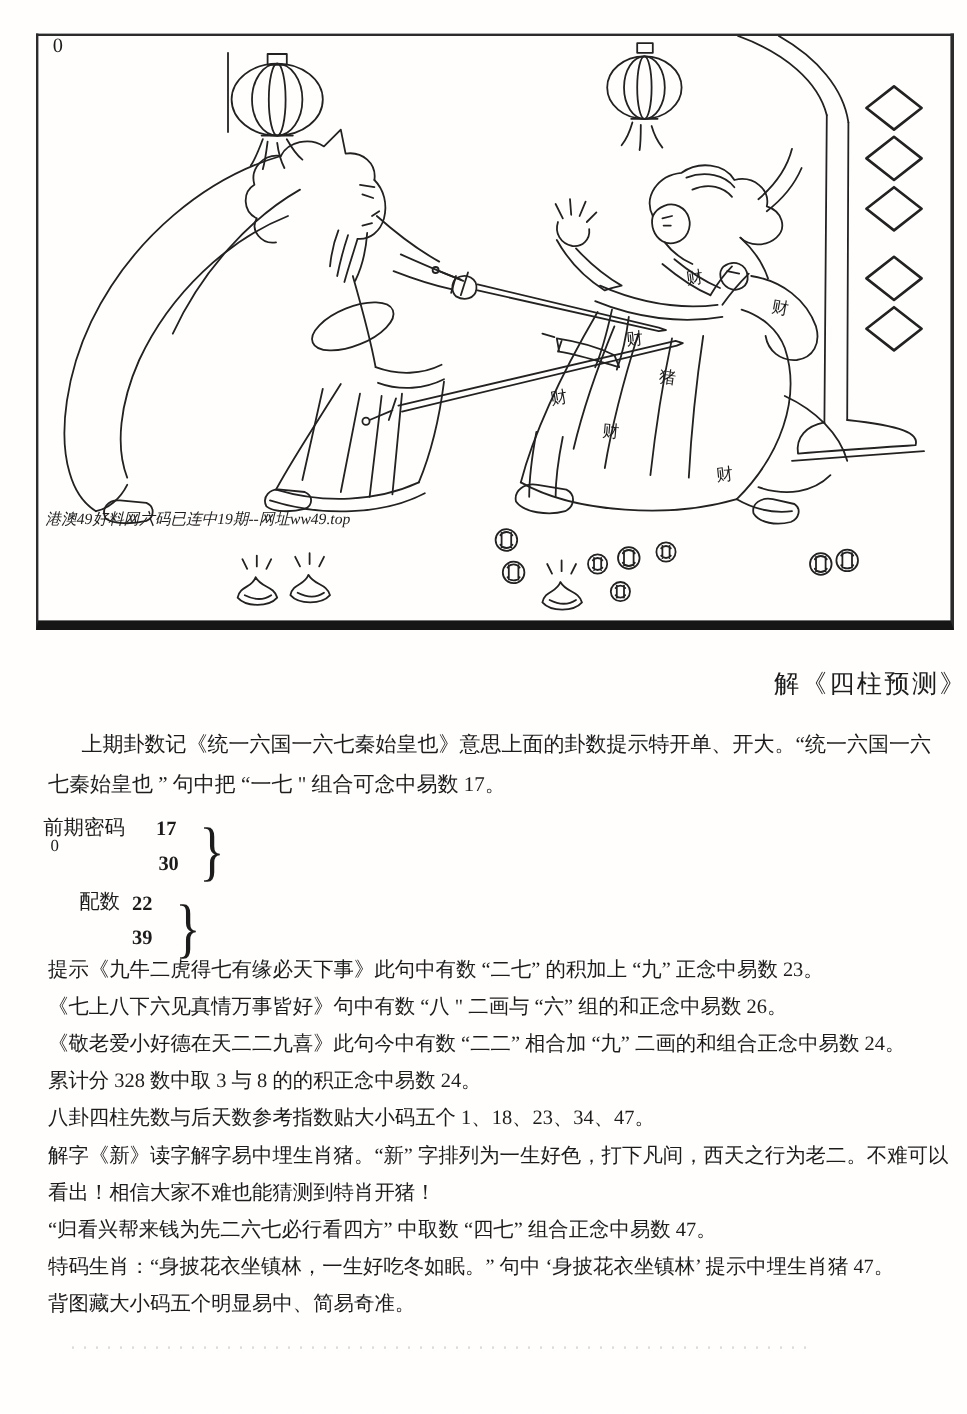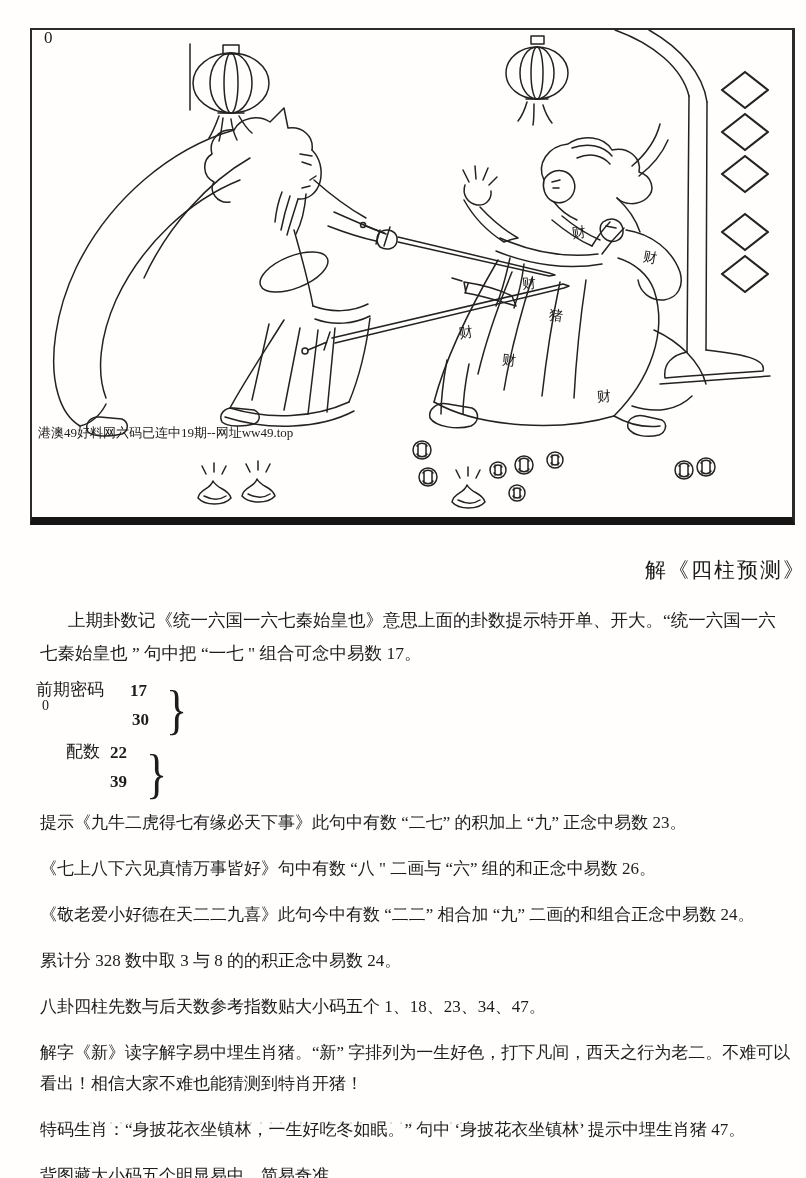--- a/index.html
+++ b/index.html
@@ -5,21 +5,21 @@
   html,body{margin:0;padding:0;background:#ffffff;}
   .page{position:relative;width:806px;height:1178px;background:#fffefd;overflow:hidden;
         font-family:"Liberation Serif","DejaVu Serif",serif;color:#1c1c1c;}
   
   .frame{position:absolute;left:30px;top:28px;width:760px;height:487px;
          border-top:2px solid #2b2b2b;border-left:2px solid #2b2b2b;border-right:3px solid #2b2b2b;
          border-bottom:8px solid #161616;background:#fffefd;}
   .frame svg{position:absolute;left:0;top:0;}
   .corner-zero{position:absolute;left:12px;top:-2px;font-size:17px;}
   .wm-top{position:absolute;left:182px;top:52px;font-size:14px;letter-spacing:.5px;white-space:nowrap;}
-  .wm-left{position:absolute;left:6px;top:394px;font-size:13px;white-space:nowrap;}
+  .wm-left{position:absolute;left:6px;top:394px;font-size:13px;white-space:nowrap;font-style:italic;}
   .robe-char{position:absolute;font-size:14px;line-height:1;}
   .rc0{left:540px;top:196px;transform:rotate(-8deg);}
   .rc1{left:611px;top:221px;transform:rotate(10deg);}
   .rc2{left:490px;top:247px;transform:rotate(-5deg);}
   .rc3{left:517px;top:279px;transform:rotate(8deg);}
   .rc4{left:427px;top:296px;transform:rotate(-10deg);}
   .rc5{left:470px;top:324px;transform:rotate(5deg);}
   .rc6{left:565px;top:360px;transform:rotate(-6deg);}
   
   .title{position:absolute;left:0;top:556px;width:806px;text-align:right;font-size:21px;letter-spacing:2px;}
@@ -31,21 +31,21 @@
   .stray-zero{position:absolute;left:6px;top:22px;font-size:14px;}
   .code-values{position:absolute;font-size:17px;font-weight:bold;}
   .cb-prev .code-values{left:94px;top:0;}
   .cb-pair .code-values{left:44px;top:0;}
   .code-values div{height:29px;line-height:29px;}
   .cb-prev .code-values div:nth-child(2){padding-left:2px;}
   .brace{position:absolute;font-size:44px;line-height:58px;transform:scaleY(1.25);transform-origin:top left;}
   .cb-prev .brace{left:130px;top:-2px;}
   .cb-pair .brace{left:80px;top:0px;}
   .lines{position:absolute;left:40px;top:792px;width:754px;font-size:17px;}
-  .line{line-height:31px;margin-top:15px;}
+  .line{line-height:31px;}
   .artifact-line{position:absolute;left:60px;top:1122px;width:620px;height:2px;opacity:.35;
      background:repeating-linear-gradient(90deg,#9a9a9a 0 2px,transparent 2px 10px);}
 </style>
 </head>
 <body>
 
 <div class="page">
 
   <div class="frame">
     <svg width="760" height="487" viewBox="0 0 760 487">
@@ -235,18 +235,19 @@
     <span class="brace">}</span>
   </div>
 
   <div class="lines">
     <div class="line">提示《九牛二虎得七有缘必天下事》此句中有数 “二七” 的积加上 “九” 正念中易数 23。</div>
     <div class="line">《七上八下六见真情万事皆好》句中有数 “八 " 二画与 “六” 组的和正念中易数 26。</div>
     <div class="line">《敬老爱小好德在天二二九喜》此句今中有数 “二二” 相合加 “九” 二画的和组合正念中易数 24。</div>
     <div class="line">累计分 328 数中取 3 与 8 的的积正念中易数 24。</div>
     <div class="line">八卦四柱先数与后天数参考指数贴大小码五个 1、18、23、34、47。</div>
     <div class="line">解字《新》读字解字易中埋生肖猪。“新” 字排列为一生好色，打下凡间，西天之行为老二。不难可以看出！相信大家不难也能猜测到特肖开猪！</div>
+    <div class="line">“归看兴帮来钱为先二六七必行看四方” 中取数 “四七” 组合正念中易数 47。</div>
     <div class="line">特码生肖：“身披花衣坐镇林，一生好吃冬如眠。” 句中 ‘身披花衣坐镇林’ 提示中埋生肖猪 47。</div>
     <div class="line">背图藏大小码五个明显易中、简易奇准。</div>
   </div>
 
   <div class="artifact-line"></div>
 </div>
 
 </body></html>

